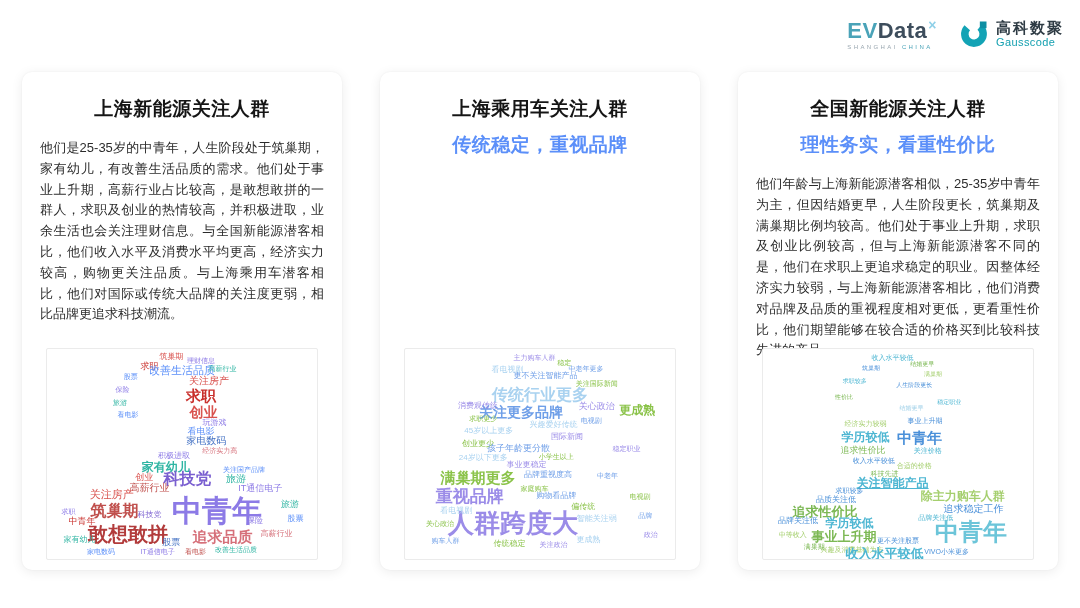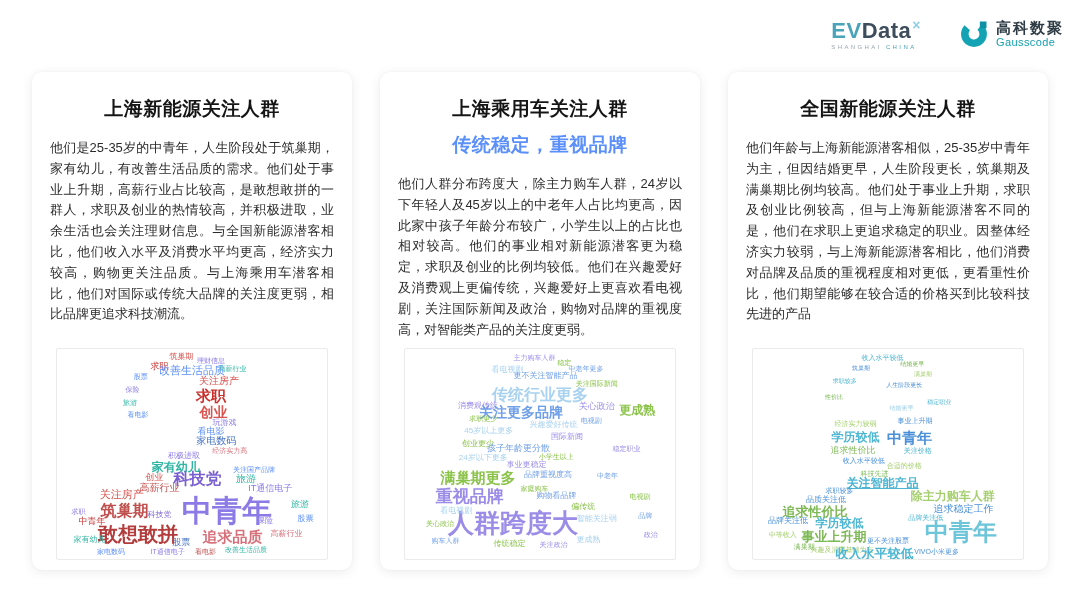--- a/index.html
+++ b/index.html
@@ -7,38 +7,38 @@
   body {
     position: relative;
     background: #ffffff;
     font-family: "Liberation Sans", "DejaVu Sans", sans-serif;
     overflow: hidden;
   }
 
   
   .logos {
     position: absolute; top: 18px; right: 16px;
-    display: flex; align-items: center; gap: 38px;
+    display: flex; align-items: center; gap: 22px;
   }
   .evdata { line-height: 1; }
   .ev-line { font-size: 22px; font-weight: 700; letter-spacing: .5px; white-space: nowrap; }
   .ev   { color: #4aa3b8; }
   .dataword { color: #3d4d5c; }
   .ev-sup { color: #8fd0e8; font-size: 14px; vertical-align: super; margin-left: 1px; font-weight: 700; }
   .ev-sub { margin-top: 2px; font-size: 6px; letter-spacing: 2.4px; color: #9aa7b0; white-space: nowrap; }
   .ev-sub .cn-part { color: #4aa3b8; }
   .gausscode { display: flex; align-items: center; gap: 7px; }
   .gc-text { display: flex; flex-direction: column; line-height: 1.15; }
   .gc-cn { font-size: 15px; font-weight: 700; color: #2e3b44; letter-spacing: 2px; white-space: nowrap; }
   .gc-en { font-size: 11px; color: #14a0b0; letter-spacing: .4px; }
 
   
   .cards {
     position: absolute; top: 72px; left: 0; right: 0;
-    display: flex; justify-content: center; gap: 28px;
+    display: flex; justify-content: center; gap: 38px;
   }
   .card {
     width: 320px; height: 498px;
     background: #fff;
     border-radius: 10px;
     box-shadow: 0 2px 12px rgba(0,0,0,.08), 0 0 2px rgba(0,0,0,.05);
     position: relative;
   }
   .card-title {
     margin-top: 24px; text-align: center;
@@ -136,21 +136,20 @@
         <span class="cw" style="left: 55%; top: 96%; font-size: 7px; color: rgb(192, 80, 77);">看电影</span>
         <span class="cw" style="left: 20%; top: 96%; font-size: 7px; color: rgb(91, 143, 249);">家电数码</span>
         <span class="cw" style="left: 85%; top: 88%; font-size: 8px; color: rgb(214, 112, 122);">高薪行业</span>
         <span class="cw" style="left: 70%; top: 95%; font-size: 7px; color: rgb(47, 181, 163);">改善生活品质</span>
       </div>
   </section>
 
   <section class="card">
     <h2 class="card-title">上海乘用车关注人群</h2>
     <h3 class="card-subtitle">传统稳定，重视品牌</h3>
-    <p class="card-body">他们人群分布跨度大，除主力购车人群，24岁以下年轻人及45岁以上的中老年人占比均更高，因此家中孩子年龄分布较广，小学生以上的占比也相对较高。他们的事业相对新能源潜客更为稳定，求职及创业的比例均较低。他们在兴趣爱好及消费观上更偏传统，兴趣爱好上更喜欢看电视剧，关注国际新闻及政治，购物对品牌的重视度高，对智能类产品的关注度更弱。</p>
     <div class="cloud">
         <span class="cw" style="left: 48%; top: 4%; font-size: 7px; color: rgb(155, 140, 232);">主力购车人群</span>
         <span class="cw" style="left: 59%; top: 6%; font-size: 7px; color: rgb(139, 195, 74);">稳定</span>
         <span class="cw" style="left: 67%; top: 9%; font-size: 7px; color: rgb(111, 159, 232);">中老年更多</span>
         <span class="cw" style="left: 38%; top: 10%; font-size: 8px; color: rgb(169, 210, 240);">看电视剧</span>
         <span class="cw" style="left: 52%; top: 13%; font-size: 8px; color: rgb(111, 159, 232);">更不关注智能产品</span>
         <span class="cw" style="left: 71%; top: 16%; font-size: 7px; color: rgb(139, 195, 74);">关注国际新闻</span>
         <span class="cw" style="left: 50%; top: 22%; font-size: 16px; color: rgb(169, 210, 240); font-weight: 700;">传统行业更多</span>
         <span class="cw" style="left: 71%; top: 27%; font-size: 9px; color: rgb(155, 140, 232);">关心政治</span>
         <span class="cw" style="left: 86%; top: 29%; font-size: 12px; color: rgb(139, 195, 74); font-weight: 700;">更成熟</span>
@@ -183,20 +182,21 @@
         <span class="cw" style="left: 35%; top: 93%; font-size: 8px; color: rgb(139, 195, 74); padding-left: 20px;">传统稳定</span>
         <span class="cw" style="left: 55%; top: 93%; font-size: 7px; color: rgb(155, 140, 232);">关注政治</span>
         <span class="cw" style="left: 68%; top: 91%; font-size: 8px; color: rgb(169, 210, 240);">更成熟</span>
         <span class="cw" style="left: 89%; top: 79%; font-size: 7px; color: rgb(111, 159, 232);">品牌</span>
         <span class="cw" style="left: 91%; top: 88%; font-size: 7px; color: rgb(155, 140, 232);">政治</span>
       </div>
   </section>
 
   <section class="card">
     <h2 class="card-title">全国新能源关注人群</h2>
+    <h3 class="card-subtitle">理性务实，看重性价比</h3>
     <p class="card-body">他们年龄与上海新能源潜客相似，25-35岁中青年为主，但因结婚更早，人生阶段更长，筑巢期及满巢期比例均较高。他们处于事业上升期，求职及创业比例较高，但与上海新能源潜客不同的是，他们在求职上更追求稳定的职业。因整体经济实力较弱，与上海新能源潜客相比，他们消费对品牌及品质的重视程度相对更低，更看重性价比，他们期望能够在较合适的价格买到比较科技先进的产品</p>
     <div class="cloud">
         <span class="cw" style="left: 48%; top: 4%; font-size: 7px; color: rgb(77, 182, 210);">收入水平较低</span>
         <span class="cw" style="left: 59%; top: 7%; font-size: 6px; color: rgb(124, 184, 84);">结婚更早</span>
         <span class="cw" style="left: 40%; top: 9%; font-size: 6px; color: rgb(74, 144, 217);">筑巢期</span>
         <span class="cw" style="left: 63%; top: 12%; font-size: 6px; color: rgb(165, 207, 110);">满巢期</span>
         <span class="cw" style="left: 34%; top: 15%; font-size: 6px; color: rgb(77, 182, 210);">求职较多</span>
         <span class="cw" style="left: 56%; top: 17%; font-size: 6px; color: rgb(74, 144, 217);">人生阶段更长</span>
         <span class="cw" style="left: 30%; top: 23%; font-size: 6px; color: rgb(124, 184, 84);">性价比</span>
         <span class="cw" style="left: 69%; top: 25%; font-size: 6px; color: rgb(77, 182, 210);">稳定职业</span>

